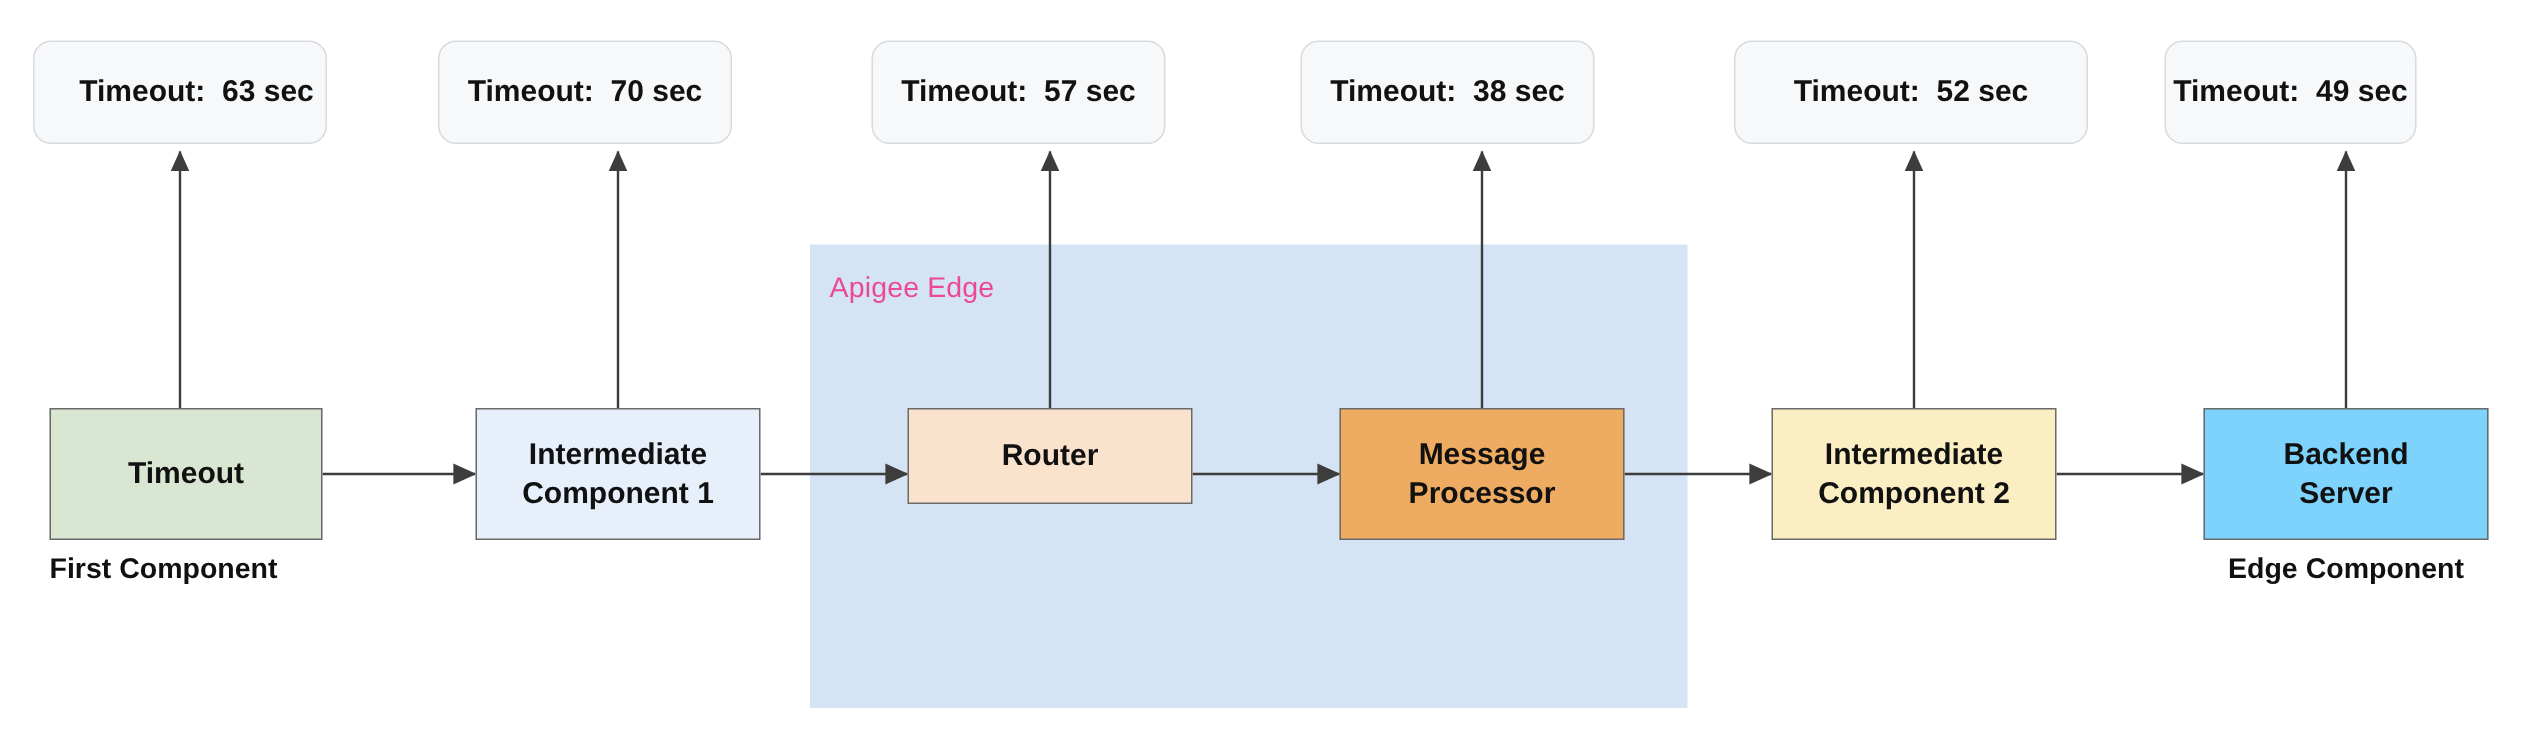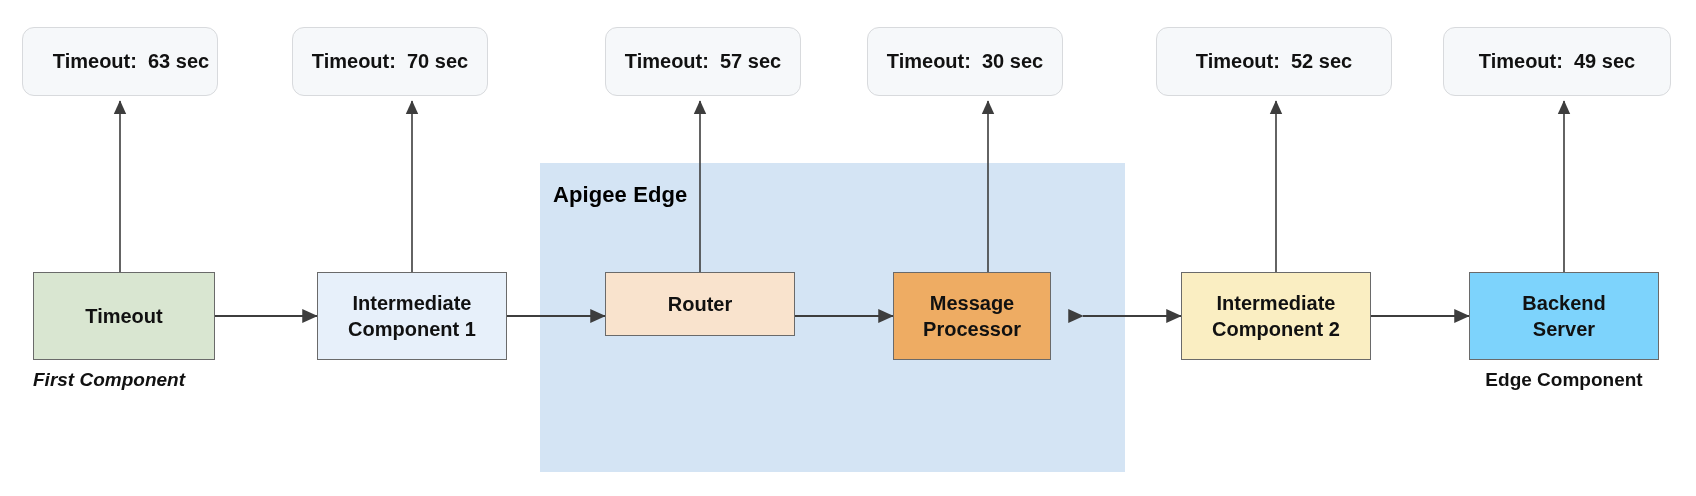--- a/index.html
+++ b/index.html
@@ -25,23 +25,23 @@
     left: 540px;
     top: 163px;
     width: 585px;
     height: 309px;
     background: #d4e4f4;
   }
   .group-label {
     position: absolute;
     left: 553px;
     top: 182px;
-    font-size: 22px;
-    font-weight: bold;
-    color: #000000;
+    font-size: 19px;
+    font-weight: normal;
+    color: #ec4899;
     letter-spacing: 0.1px;
     white-space: nowrap;
   }
 
   
   .timeout-box {
     position: absolute;
     height: 69px;
     border: 1.5px solid #d8dadd;
     border-radius: 12px;
@@ -129,33 +129,33 @@
   </svg>
 
   <div class="timeout-box" style="left:22px; top:27px; width:196px;padding-left:22px;">
     <span class="timeout-text">Timeout:  63 sec</span>
   </div>
 
   <div class="timeout-box" style="left:292px; top:27px; width:196px;">
     <span class="timeout-text">Timeout:  70 sec</span>
   </div>
 
-  <div class="timeout-box" style="left:581px; top:27px; width:196px;margin-left:24px;">
+  <div class="timeout-box" style="left:581px; top:27px; width:196px;">
     <span class="timeout-text">Timeout:  57 sec</span>
   </div>
 
   <div class="timeout-box" style="left:867px; top:27px; width:196px;">
-    <span class="timeout-text">Timeout:  30 sec</span>
+    <span class="timeout-text">Timeout:  38 sec</span>
   </div>
 
   <div class="timeout-box" style="left:1156px; top:27px; width:236px;">
     <span class="timeout-text">Timeout:  52 sec</span>
   </div>
 
-  <div class="timeout-box" style="left:1443px; top:27px; width:228px;">
+  <div class="timeout-box" style="left:1443px; top:27px; width:168px;">
     <span class="timeout-text">Timeout:  49 sec</span>
   </div>
 
   <div class="node-box" style="left:33px; top:272px; width:182px; height:88px; background:#d9e6d1;">
     <span class="node-text">
       <span>Timeout</span>
     </span>
   </div>
 
   <div class="node-box" style="left:317px; top:272px; width:190px; height:88px; background:#e7f0fa;">
@@ -164,38 +164,38 @@
       <span>Component 1</span>
     </span>
   </div>
 
   <div class="node-box" style="left:605px; top:272px; width:190px; height:64px; background:#f9e3cd;">
     <span class="node-text">
       <span>Router</span>
     </span>
   </div>
 
-  <div class="node-box" style="left:893px; top:272px; width:158px; height:88px; background:#eeac63;">
+  <div class="node-box" style="left:893px; top:272px; width:190px; height:88px; background:#eeac63;">
     <span class="node-text">
       <span>Message</span><br>
       <span>Processor</span>
     </span>
   </div>
 
   <div class="node-box" style="left:1181px; top:272px; width:190px; height:88px; background:#faeec2;">
     <span class="node-text">
       <span>Intermediate</span><br>
       <span>Component 2</span>
     </span>
   </div>
 
   <div class="node-box" style="left:1469px; top:272px; width:190px; height:88px; background:#7dd3fc;">
     <span class="node-text">
       <span>Backend</span><br>
       <span>Server</span>
     </span>
   </div>
 
-  <div class="edge-caption" style="left:33px; top:369px;font-style:italic;">First Component</div>
+  <div class="edge-caption" style="left:33px; top:369px;">First Component</div>
 
   <div class="edge-caption" style="left:1469px; top:369px; width:190px; text-align:center;">Edge Component</div>
 
 </div>
 
 </body></html>

